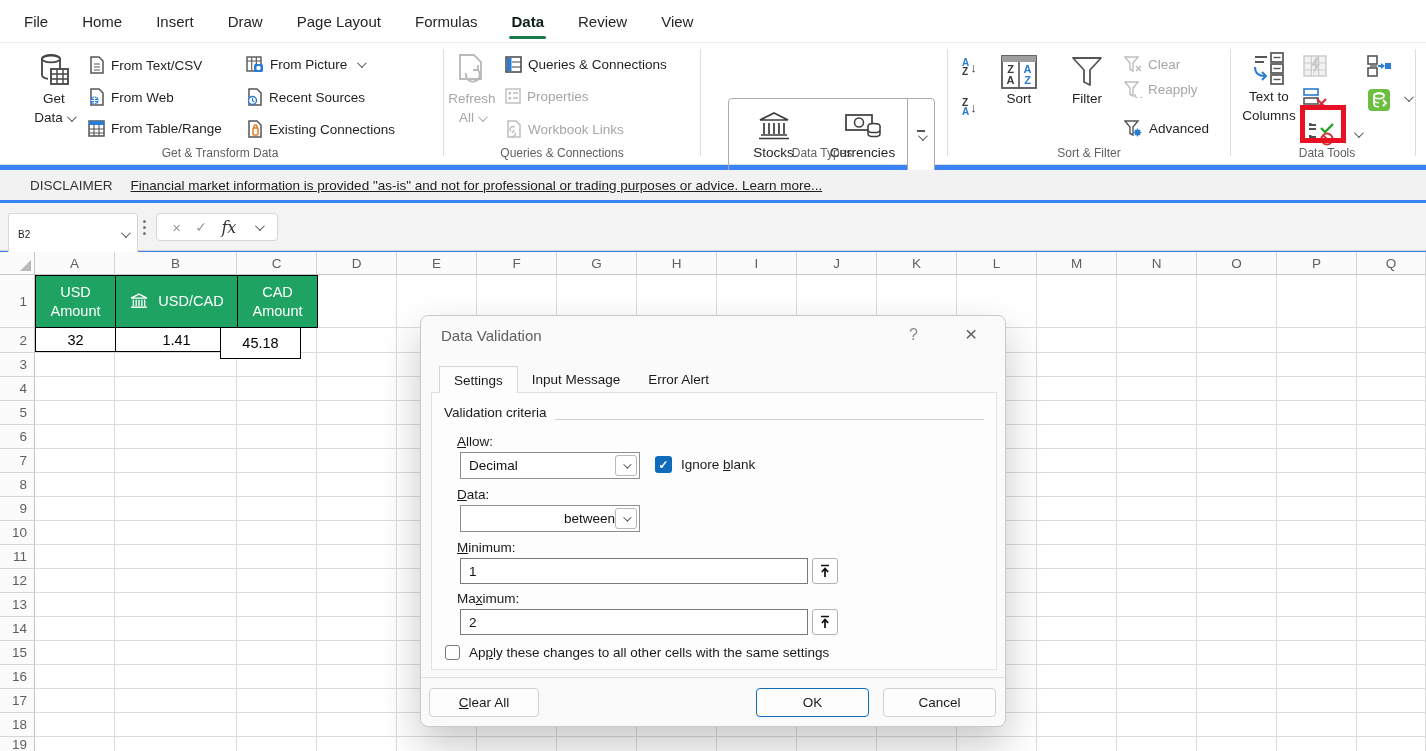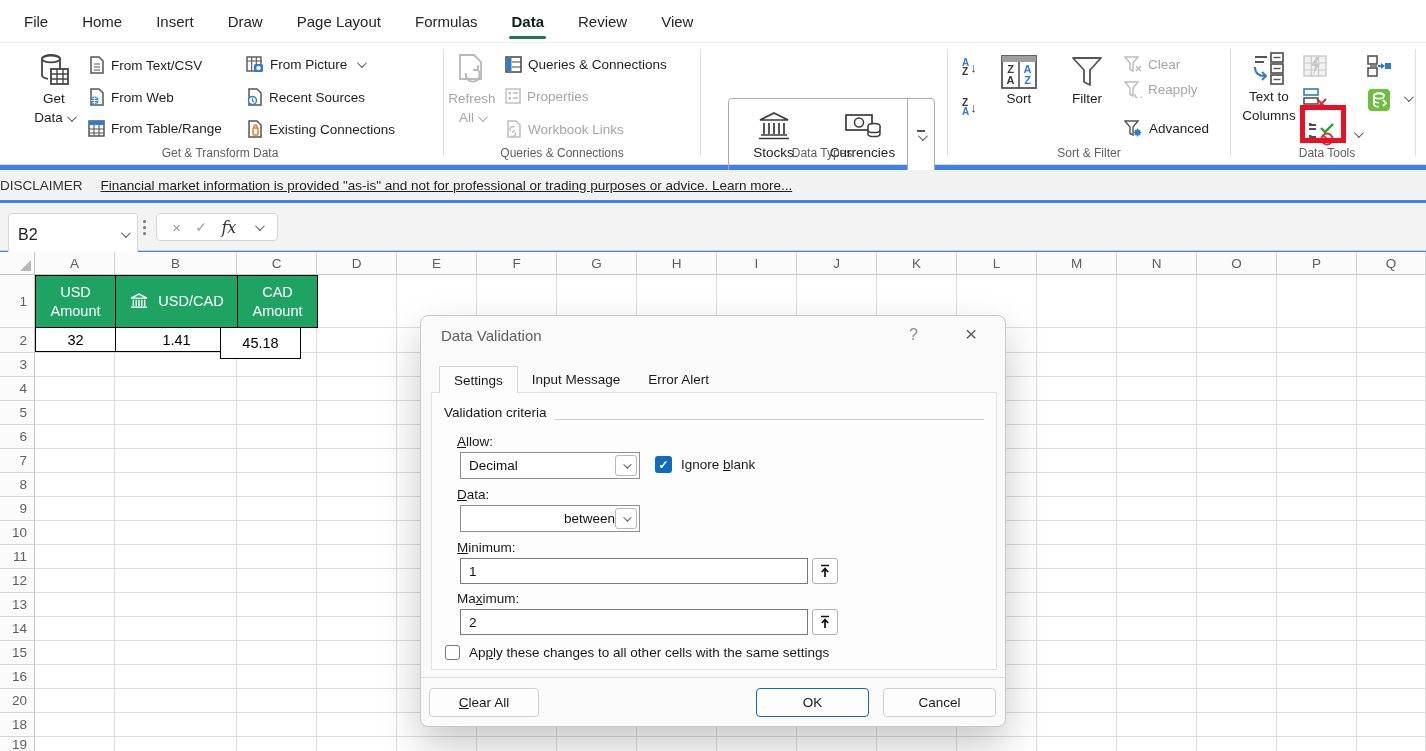--- a/index.html
+++ b/index.html
@@ -27,26 +27,26 @@
   .gallery { position:absolute; left:728px; top:55px; width:180px; height:75px; border:1px solid #ababab; border-radius:4px 0 0 4px; display:flex; }
   .gtile { flex:1; display:flex; flex-direction:column; align-items:center; justify-content:center; gap:4px; font-size:13.5px; color:#1f1f1f; cursor:default; }
   .gmore { position:absolute; left:907px; top:55px; width:28px; height:75px; border:1px solid #ababab; border-radius:0 4px 4px 0; background:#fff; display:flex; align-items:center; justify-content:center; }
   .gmore .chev { margin:0; }
   .az { font-size:10px; font-weight:700; line-height:9px; display:flex; align-items:center; gap:1px; }
   .az .col { display:flex; flex-direction:column; }
   .blue { color:#2b7cd3; } .dark { color:#3b3b3b; }
   .red-rect { position:absolute; left:1300px; top:105px; width:46px; height:38px; border:5px solid #e81123; z-index:6; }
 
   
-  .disclaimer { position:absolute; left:0; top:170px; width:100%; height:30px; background:#f2f2f2; display:flex; align-items:center; font-size:13.5px; color:#333; }
+  .disclaimer { position:absolute; left:0; top:170px; width:100%; height:30px; background:#f2f2f2; display:flex; align-items:center; padding-left:30px; font-size:13.5px; color:#333; }
   .disclaimer .link { margin-left:18px; color:#1f1f1f; text-decoration:underline; cursor:pointer; }
 
   
   .fbar { position:absolute; left:0; top:203px; width:100%; height:48px; background:#f3f3f3; border-bottom:1px solid #d0d0d0; }
-  .namebox { position:absolute; left:8px; top:10px; width:130px; height:43px; background:#fff; border:1px solid #d6d6d6; border-radius:3px; display:flex; align-items:center; padding:0 9px; font-size:16px; color:#1f1f1f; justify-content:space-between; }
+  .namebox { position:absolute; left:8px; top:10px; width:130px; height:43px; background:#fff; border:1px solid #d6d6d6; border-radius:3px; display:flex; align-items:center; padding:0 9px; font-size:10px; color:#1f1f1f; justify-content:space-between; }
   .vdots { position:absolute; left:143px; top:17px; width:3px; display:flex; flex-direction:column; gap:3px; }
   .vdots i { width:3px; height:3px; border-radius:50%; background:#777; }
   .fxbox { position:absolute; left:156px; top:10px; width:122px; height:28px; background:#fff; border:1px solid #d6d6d6; border-radius:4px; display:flex; align-items:center; justify-content:space-around; padding:0 8px; }
   .fxbox .x { color:#9a9a9a; font-size:15px; }
   .fxbox .ck { color:#9a9a9a; font-size:14px; }
   .fxbox .fx { font-family:"DejaVu Serif", serif; font-style:italic; font-size:16px; color:#333; }
   .finput { position:absolute; left:283px; top:10px; width:1143px; height:28px; background:#fff; border:1px solid #d6d6d6; border-radius:4px 0 0 4px; display:flex; align-items:center; padding:0 12px; font-family:"DejaVu Sans Mono", monospace; font-size:13.5px; color:#1e1e1e; }
 
   
   .sheet { position:absolute; left:0; top:252px; width:1426px; height:499px; background:#fff; }
@@ -420,21 +420,21 @@
         <div class="rowhdr" style="top: 197px; height: 24px;">7</div>
         <div class="rowhdr" style="top: 221px; height: 24px;">8</div>
         <div class="rowhdr" style="top: 245px; height: 24px;">9</div>
         <div class="rowhdr" style="top: 269px; height: 24px;">10</div>
         <div class="rowhdr" style="top: 293px; height: 24px;">11</div>
         <div class="rowhdr" style="top: 317px; height: 24px;">12</div>
         <div class="rowhdr" style="top: 341px; height: 24px;">13</div>
         <div class="rowhdr" style="top: 365px; height: 24px;">14</div>
         <div class="rowhdr" style="top: 389px; height: 24px;">15</div>
         <div class="rowhdr" style="top: 413px; height: 24px;">16</div>
-        <div class="rowhdr" style="top: 437px; height: 24px;">20</div>
+        <div class="rowhdr" style="top: 437px; height: 24px;">17</div>
         <div class="rowhdr" style="top: 461px; height: 24px;">18</div>
         <div class="rowhdr" style="top: 485px; height: 15px;">19</div>
       </div>
     <div id="gridlines">
         <div class="gline-v" style="left: 114px;"></div>
         <div class="gline-v" style="left: 236px;"></div>
         <div class="gline-v" style="left: 316px;"></div>
         <div class="gline-v" style="left: 396px;"></div>
         <div class="gline-v" style="left: 476px;"></div>
         <div class="gline-v" style="left: 556px;"></div>

